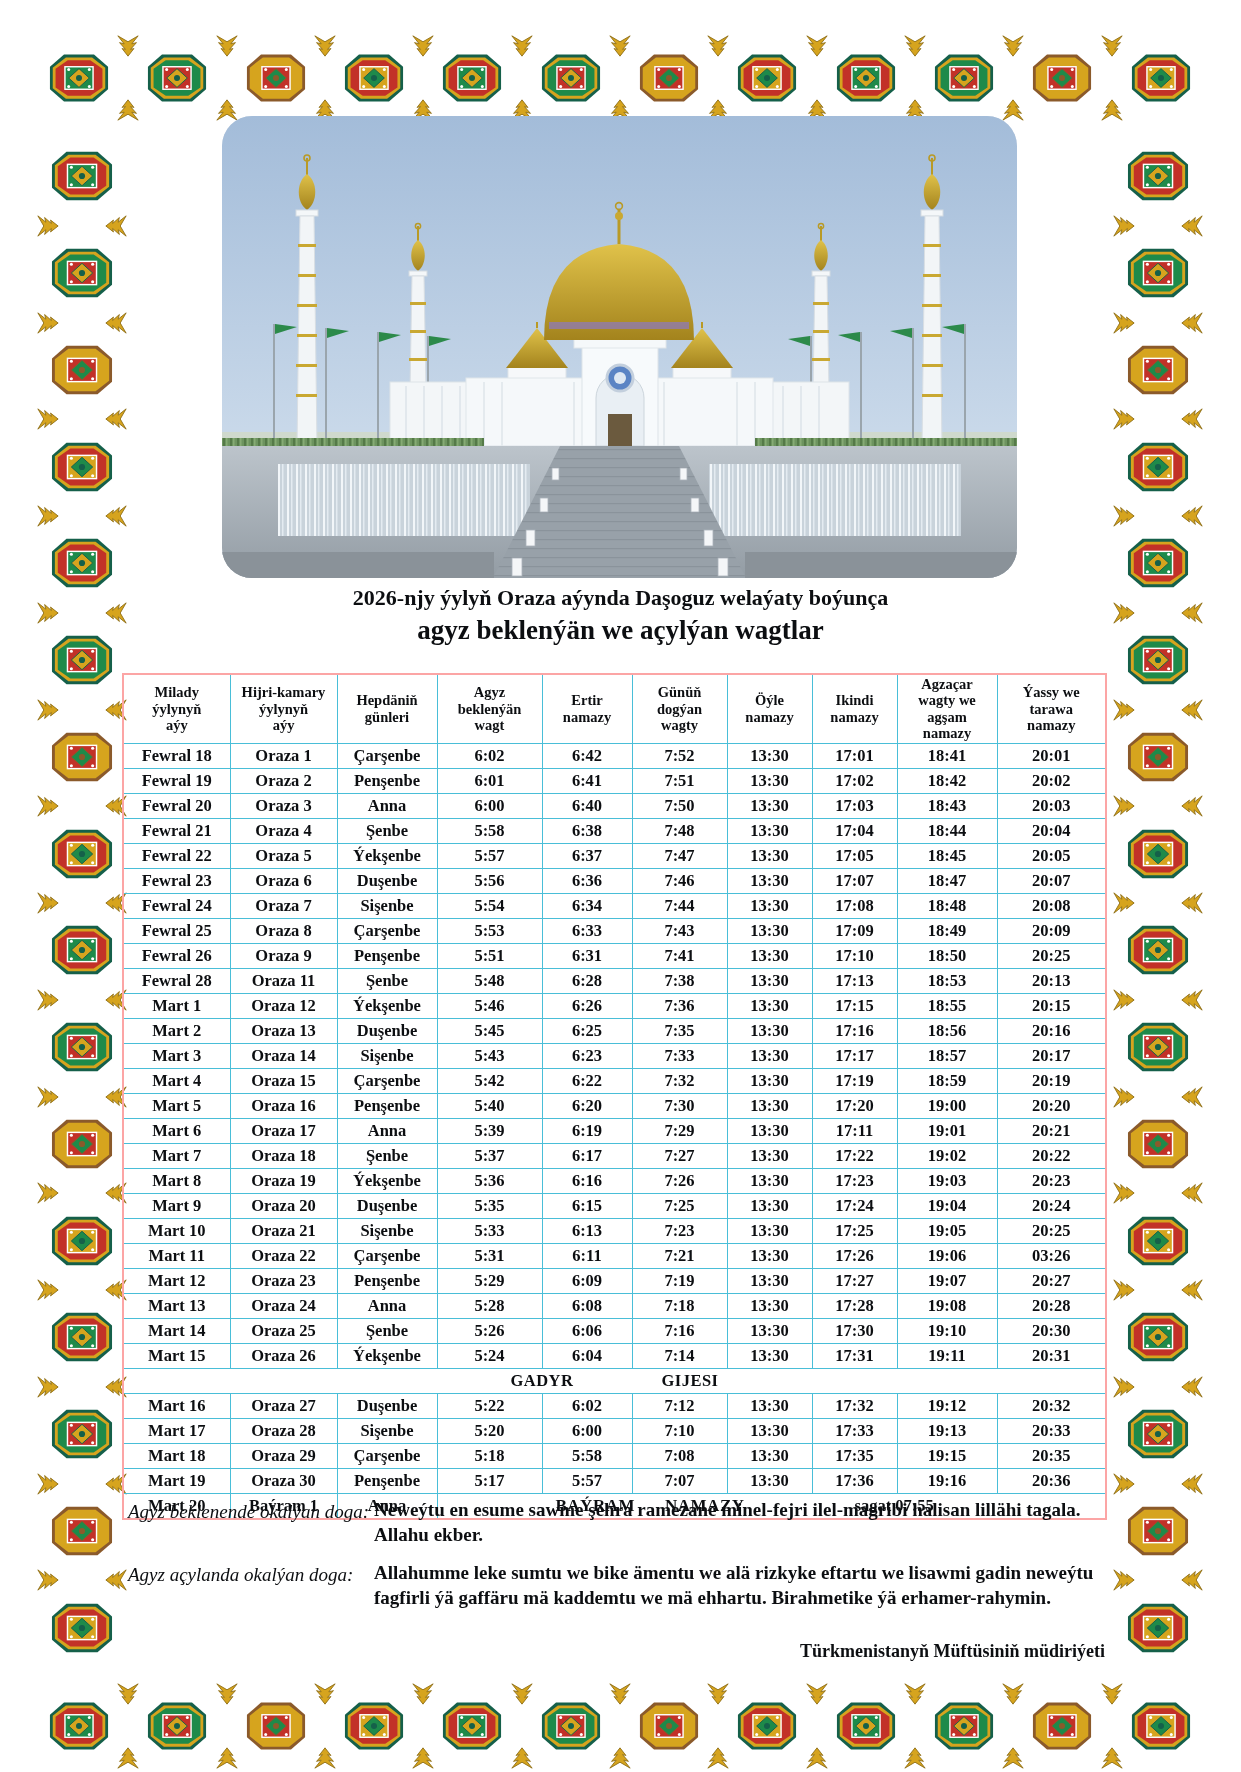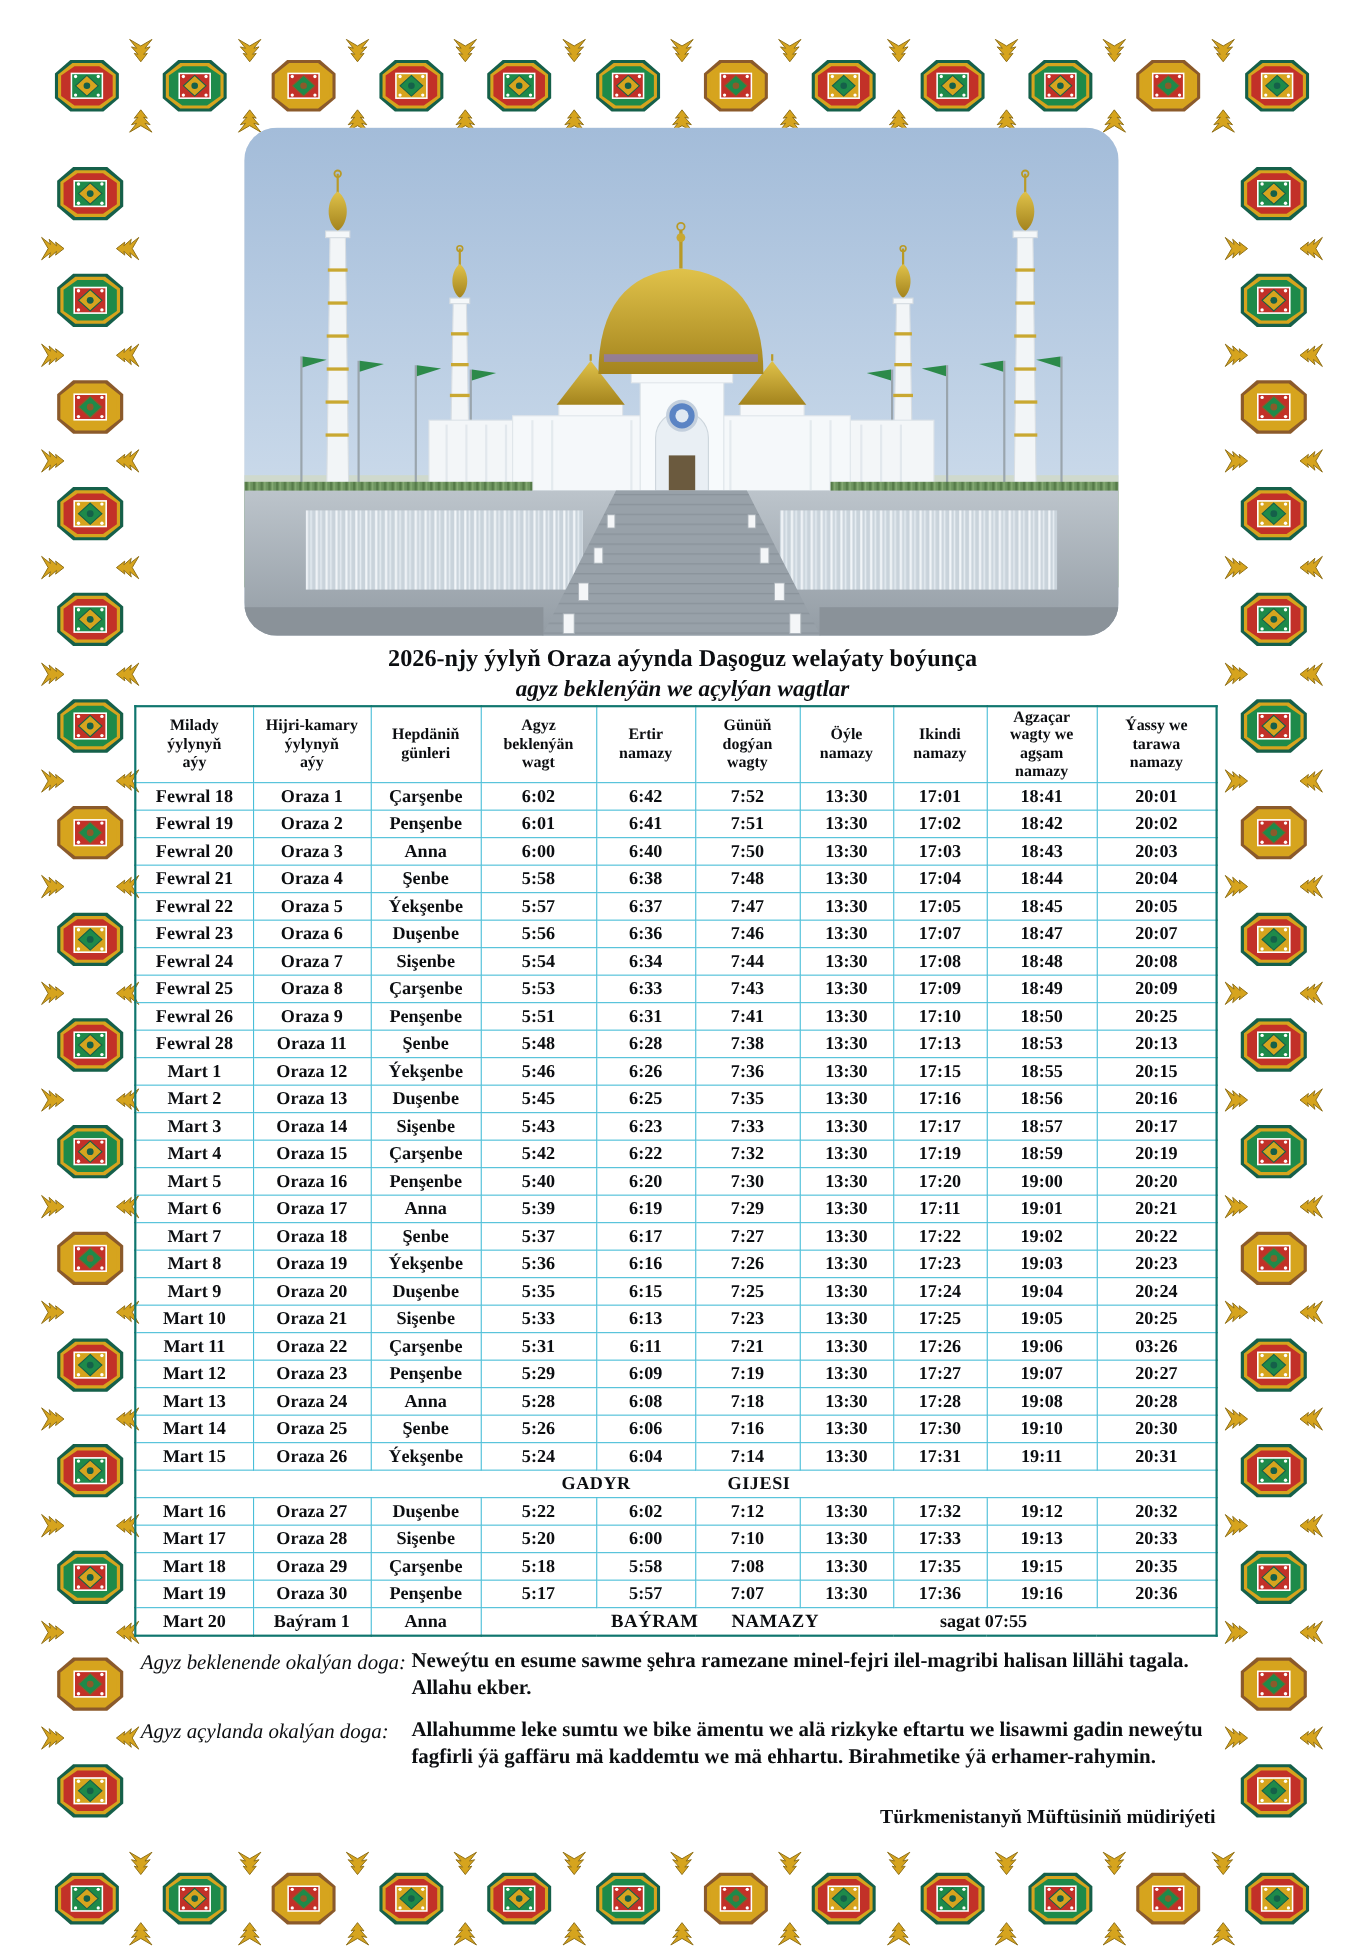--- a/index.html
+++ b/index.html
@@ -28,26 +28,26 @@
   .v:last-child .chl,.v:last-child .chr{display:none;}
   
   .photo{
     position:absolute;left:222px;top:116px;width:795px;height:462px;
     border-radius:30px;overflow:hidden;box-shadow:0 0 0 1px #dfe3e8 inset;
   }
   .photo svg{display:block;width:100%;height:100%;}
   
   .title{position:absolute;left:0;right:0;top:584px;text-align:center;font-weight:bold;}
   .title .l1{font-size:22px;line-height:1.3;}
-  .title .l2{font-size:21px;line-height:1.3;font-style:italic;}
+  .title .l2{font-size:27px;line-height:1.3;}
   
   table.times{
-    position:absolute;left:122px;top:641px;width:983px;
+    position:absolute;left:122px;top:673px;width:983px;
     border-collapse:collapse;table-layout:fixed;
-    border:2px solid #0f766e;
+    border:2px solid #fca5a5;
   }
   table.times th,table.times td{
     border:1px solid #49bed8;font-weight:bold;overflow:hidden;
   }
   table.times th{
     height:64px;font-size:14.5px;line-height:1.13;text-align:center;
     vertical-align:middle;white-space:pre-line;padding:1px 2px;
   }
   table.times td{height:24px;font-size:16.5px;text-align:center;padding:0 2px;}
   td.c0,td.c1{text-align:left;padding-left:9px;}

